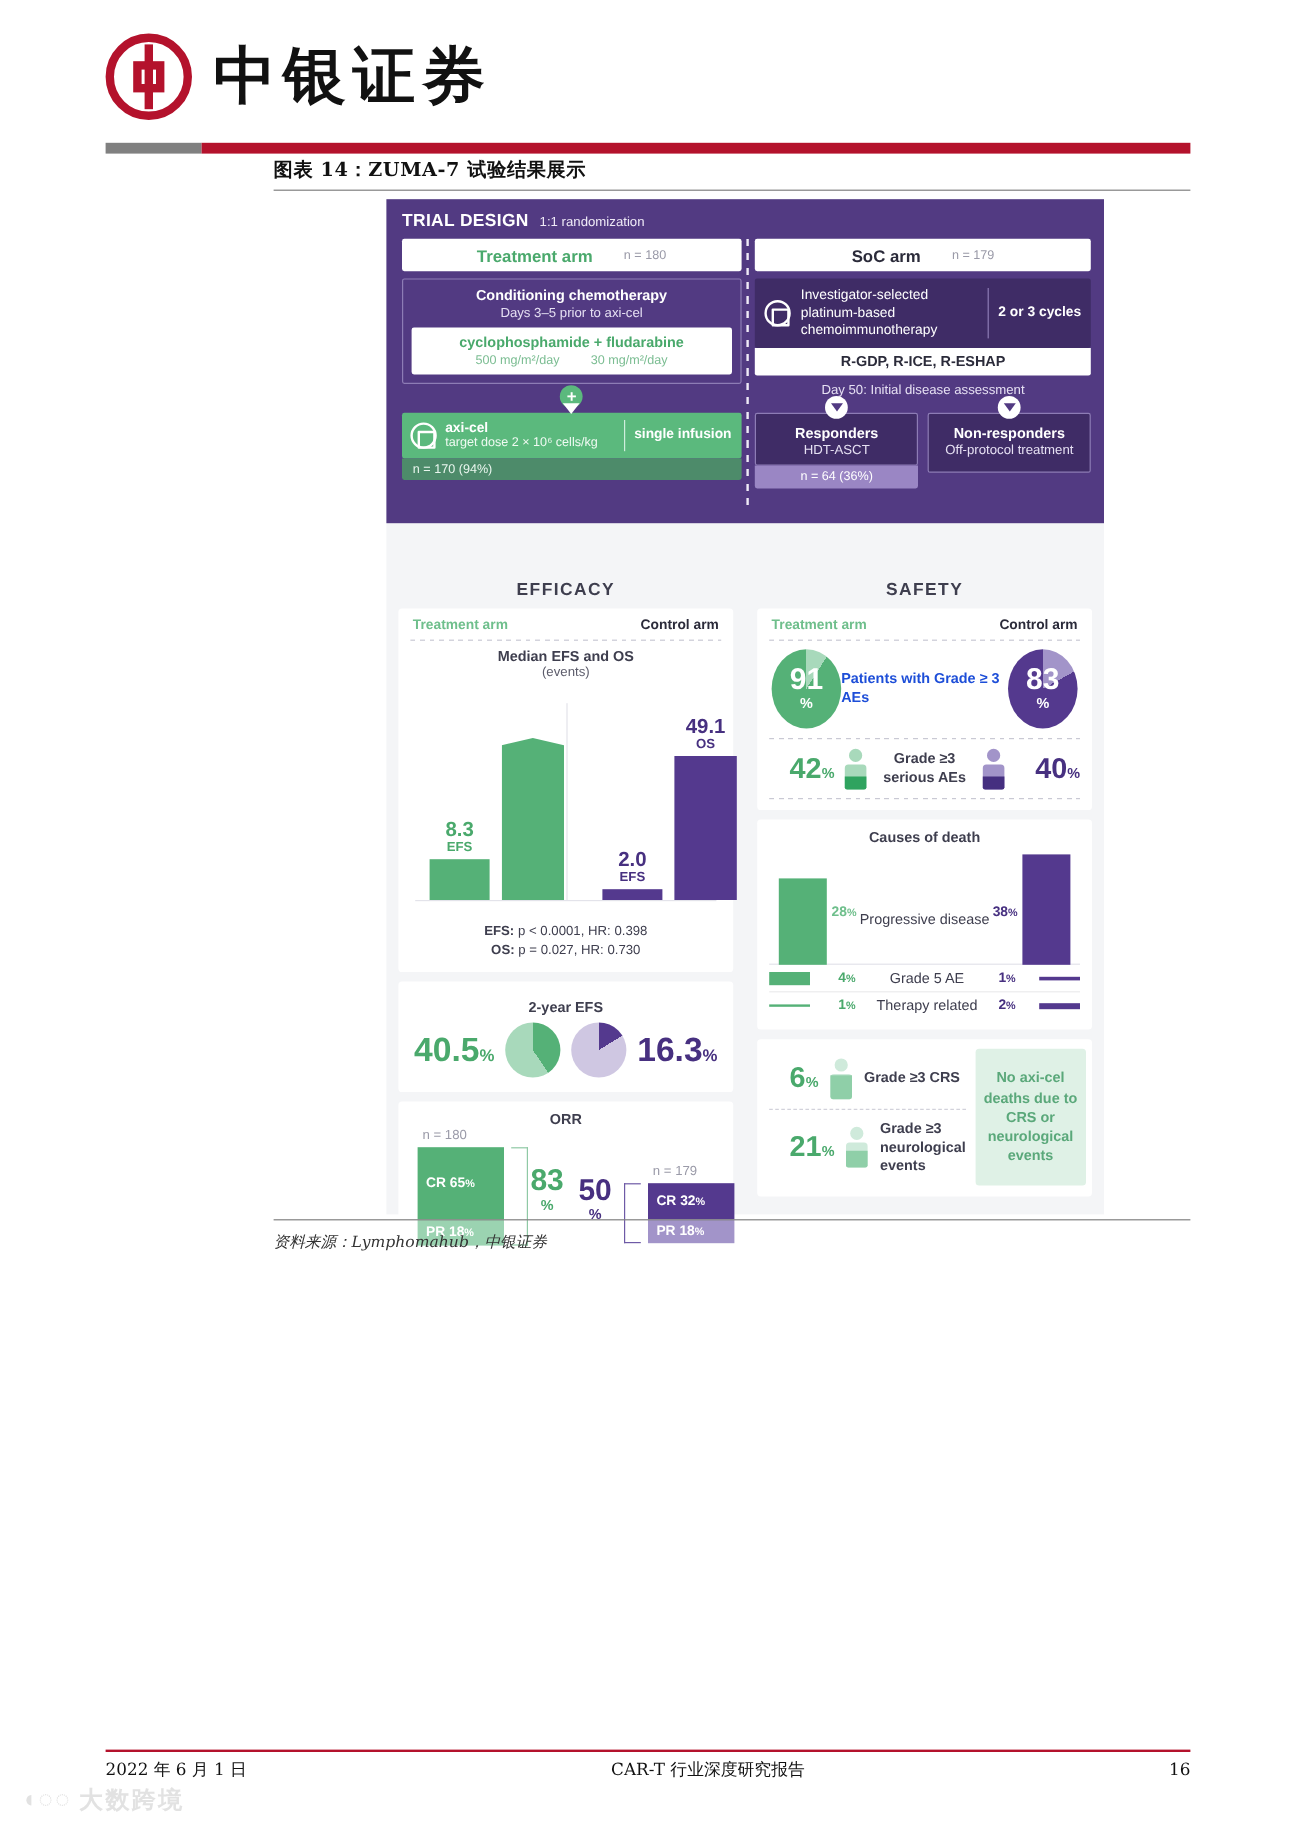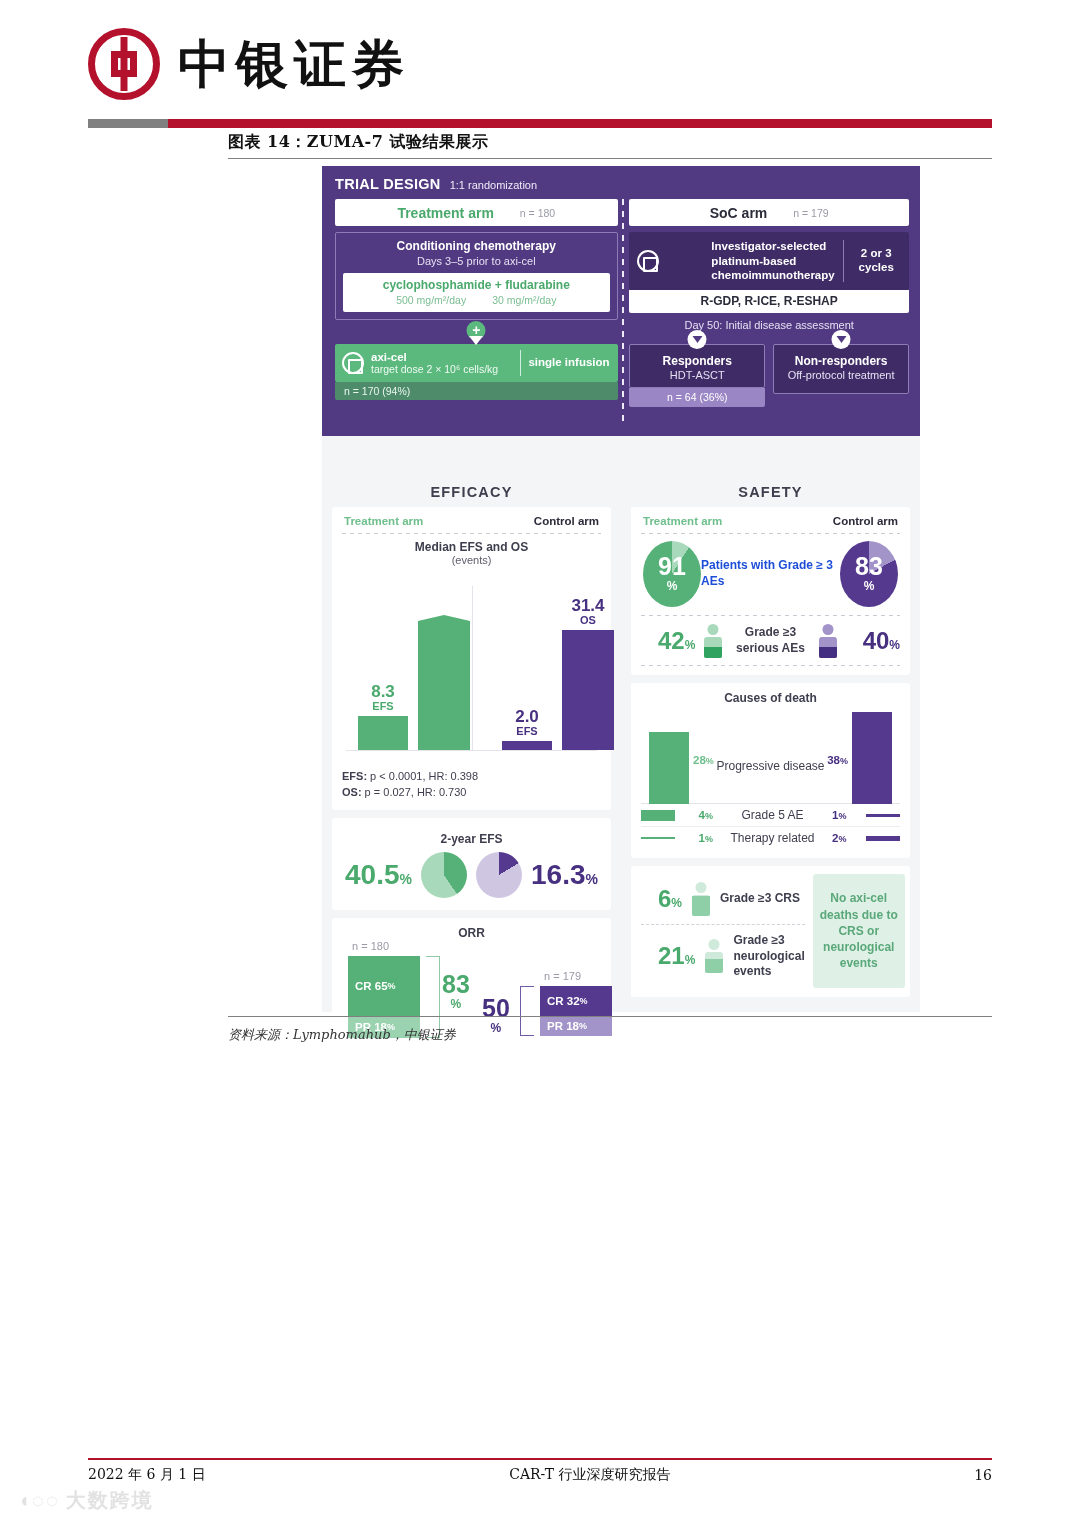--- a/index.html
+++ b/index.html
@@ -122,21 +122,21 @@
   .axicel .single { color:#fff; font-size:11.5px; font-weight:700; text-align:center; line-height:1.2; }
   .axicel-n {
     background:#4d8b6a; border-radius:0 0 2px 2px; padding:3px 9px;
     color:#e9f6ee; font-size:10.5px;
   }
 
   .soc-box {
     background:#3f2c66; border-radius:2px; padding:7px 8px; display:flex; align-items:center; gap:8px;
   }
   .soc-box .vial { border-color:#fff; }
-  .soc-t { flex:1; color:#fff; font-size:11.5px; font-weight:700; line-height:1.28;margin-left:44px; }
+  .soc-t { flex:1; color:#fff; font-size:11.5px; font-weight:400; line-height:1.28; }
   .soc-box .sep { width:1px; height:42px; background:#8d7cb5; }
   .soc-cyc { color:#fff; font-size:11.5px; font-weight:700; text-align:center; line-height:1.2; }
 
   .regimens {
     background:#fff; border-radius:0 0 2px 2px; text-align:center;
     padding:4px 0 5px; color:#2b2b3a; font-size:12px; font-weight:700;
   }
   .day50 { color:#e6e0f3; font-size:11px; text-align:center; margin-top:6px; }
 
   .resp-row { display:flex; gap:8px; margin-top:13px; position:relative; }
@@ -191,21 +191,21 @@
   .bar .lab .k { font-size:11px; font-weight:700; line-height:1.2; }
 
   #bar-efs-t { left:16px; width:50px; height:34px; background:#55b177; }
   #bar-os-t  { left:76px; width:52px; height:135px; background:#55b177;
                clip-path:polygon(0 6px,50% 0,100% 6px,100% 100%,0 100%); }
   #bar-efs-c { left:160px; width:50px; height:9px;  background:#54398e; }
   #bar-os-c  { left:220px; width:52px; height:120px; background:#54398e; }
   .bar.green .lab .v, .bar.green .lab .k { color:#4aa96c; }
   .bar.purple .lab .v, .bar.purple .lab .k { color:#473080; }
 
-  .pvals { text-align:left; margin-top:5px; }
+  .pvals { text-align:center; margin-top:5px; }
   .pvals div { font-size:11px; color:#3e3e4e; line-height:1.45; }
   .pvals b { font-weight:700; }
 
   
   .efs2 { display:flex; align-items:center; justify-content:center; gap:9px; padding:6px 0 3px; }
   .bignum { font-size:28px; font-weight:700; line-height:1; }
   .bignum .pc { font-size:14px; }
   .bignum.green { color:#4aa96c; }
   .bignum.purple { color:#473080; }
   .pie { width:46px; height:46px; border-radius:50%; }
@@ -435,21 +435,21 @@
 
           <div class="bar purple" id="bar-efs-c">
             <div class="lab">
                 <div class="v">2.0</div>
                 <div class="k">EFS</div>
               </div>
           </div>
 
           <div class="bar purple" id="bar-os-c">
             <div class="lab">
-                <div class="v">31.4</div>
+                <div class="v">49.1</div>
                 <div class="k">OS</div>
               </div>
           </div>
         </div>
 
         <div class="pvals">
           <div><b>EFS:</b><span> p &lt; 0.0001, HR: 0.398</span></div>
           <div><b>OS:</b><span> p = 0.027, HR: 0.730</span></div>
         </div>
       </div>
@@ -478,21 +478,21 @@
                 <span>PR 18</span>
                 <span class="sm">%</span>
               </div>
           </div>
           <div class="bracket" style="left:84px; top:30px; height:82px; border-color:#8fc9a5; border-left:none;"></div>
           <div class="orrnum" style="left:100px; top:46px;">
             <div class="n" style="color:#4aa96c;">83</div>
             <div class="p" style="color:#4aa96c;">%</div>
           </div>
 
-          <div class="orrnum" style="left:140px; top:70px;">
+          <div class="orrnum" style="left:140px; top:54px;">
             <div class="n" style="color:#473080;">50</div>
             <div class="p" style="color:#473080;">%</div>
           </div>
           <div class="bracket" style="left:178px; top:60px; height:50px; border-color:#6e5aa6; border-right:none;"></div>
           <div class="nlabel" style="left:202px; top:44px;">n = 179</div>
           <div class="stack" style="left:198px; top:60px;">
             <div class="seg" style="height:30px; background:#54398e;">
                 <span>CR 32</span>
                 <span class="sm">%</span>
               </div>

